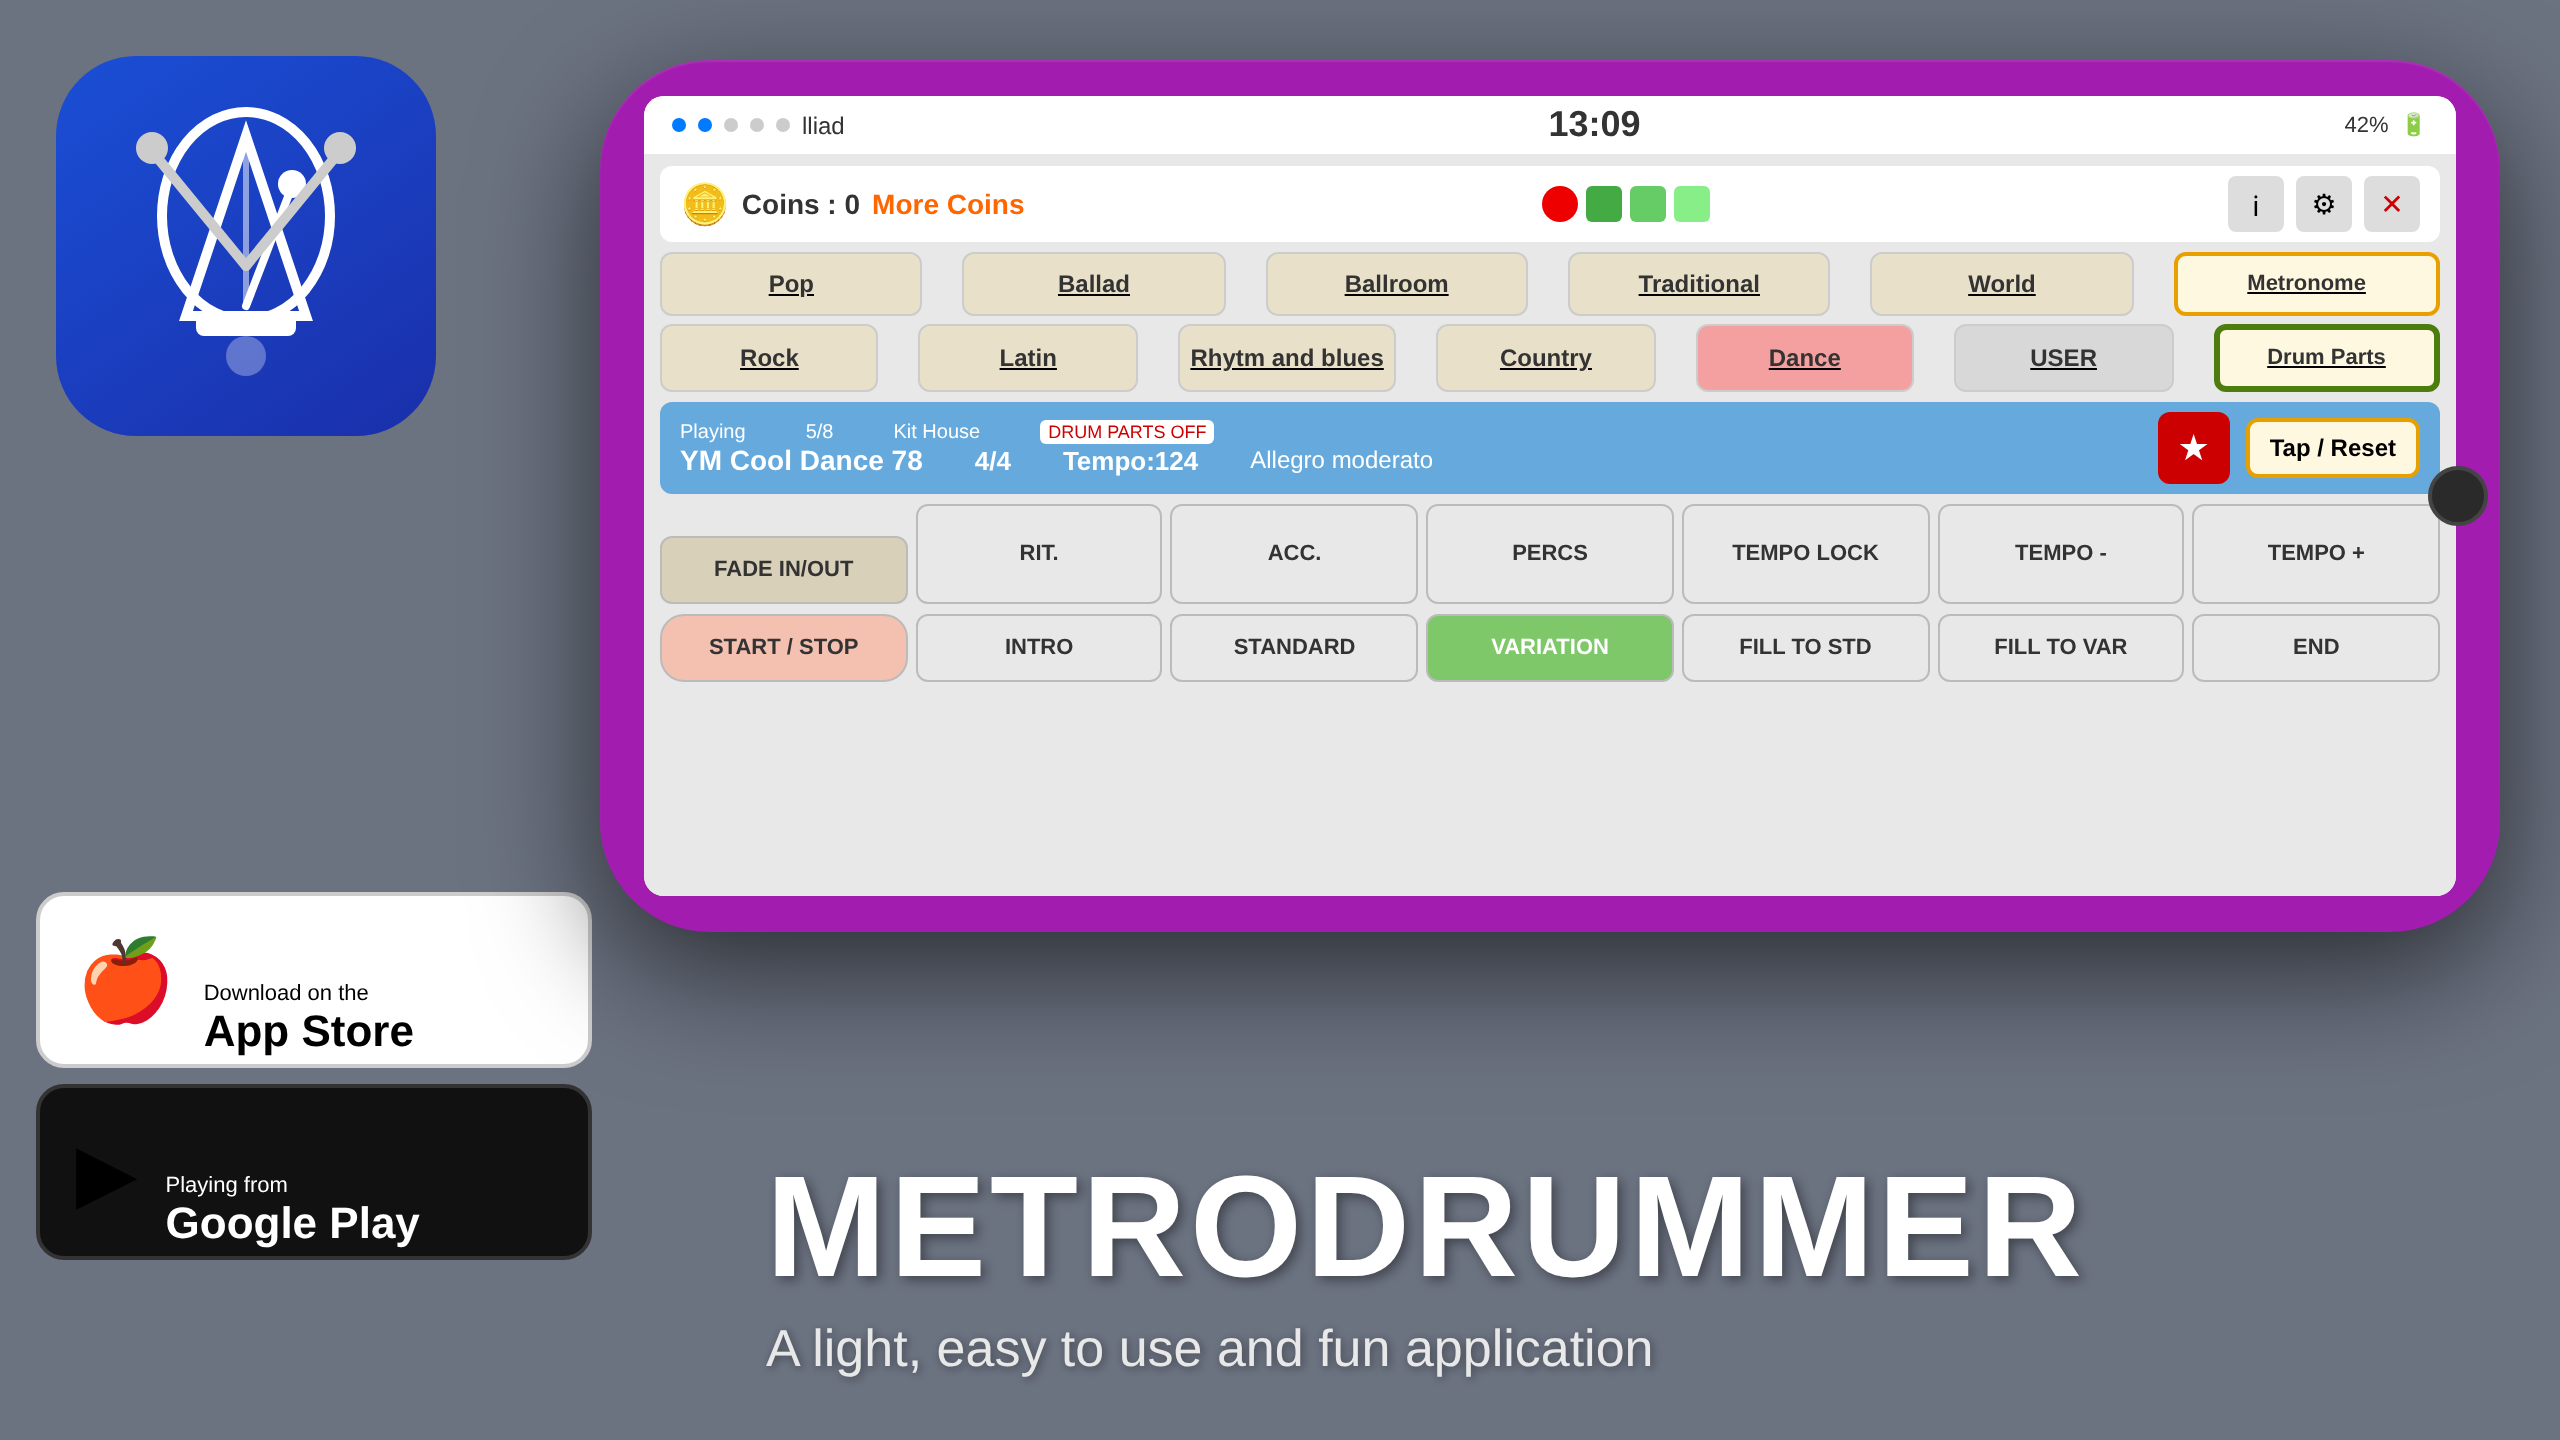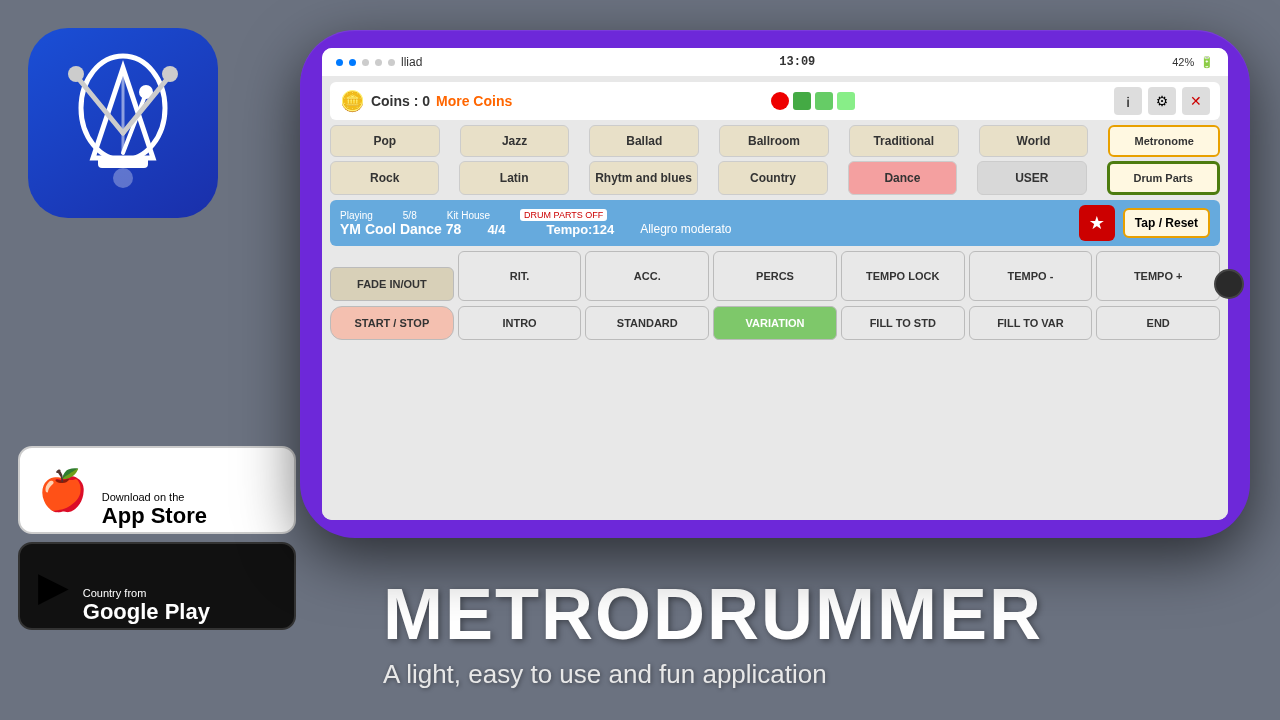--- a/index.html
+++ b/index.html
@@ -100,22 +100,22 @@
       margin-top: 4px;
       text-shadow: 1px 1px 4px rgba(0,0,0,0.4);
     }
 
     
     .phone-frame {
       position: absolute;
       top: 30px;
       left: 300px;
       width: 950px;
-      height: 508px;
-      background: #6d28d9;
+      height: 436px;
+      background: #a21caf;
       border-radius: 55px;
       padding: 18px 22px;
       box-shadow: 0 20px 60px rgba(0,0,0,0.6), inset 0 1px 1px rgba(255,255,255,0.1);
     }
     .phone-screen {
       background: #f0f0f0;
       border-radius: 10px;
       height: 100%;
       overflow: hidden;
       display: flex;
@@ -130,21 +130,21 @@
       justify-content: space-between;
       padding: 4px 14px;
       font-size: 12px;
       color: #333;
       min-height: 28px;
     }
     .status-left { display: flex; align-items: center; gap: 6px; }
     .status-dot { width: 7px; height: 7px; border-radius: 50%; background: #ccc; }
     .status-dot.filled { background: #007aff; }
     .carrier { font-size: 12px; font-weight: 500; }
-    .status-center { font-size: 12px; font-weight: 600; font-family: Liberation Mono, monospace; }
+    .status-center { font-size: 18px; font-weight: 600; }
     .status-right { display: flex; align-items: center; gap: 6px; font-size: 11px; }
 
     
     .app-content {
       flex: 1;
       background: #e8e8e8;
       display: flex;
       flex-direction: column;
       padding: 6px 8px;
       gap: 5px;
@@ -183,20 +183,21 @@
 
     
     .genre-rows {
       display: flex;
       flex-direction: column;
       gap: 4px;
     }
     .genre-row {
       display: flex;
       gap: 20px;
+      text-decoration: underline;
     }
     .genre-btn {
       flex: 1;
       padding: 8px 4px;
       border: none;
       border-radius: 6px;
       font-size: 12px;
       font-weight: 600;
       cursor: pointer;
       text-align: center;
@@ -226,21 +227,21 @@
       align-items: center;
       justify-content: space-between;
       gap: 8px;
     }
     .playing-info { flex: 1; }
     .playing-top { font-size: 10px; color: #fff; display: flex; gap: 30px; align-items: center; }
     .drum-off { font-size: 9px; background: #fff; color: #c00; padding: 1px 4px; border-radius: 3px; }
     .playing-main { display: flex; gap: 26px; align-items: center; }
     .song-name { font-size: 14px; font-weight: 700; color: #fff; }
     .time-sig { font-size: 13px; font-weight: 700; color: #fff; }
-    .tempo-txt { font-size: 13px; font-weight: 700; color: #fff; margin-left: 15px; }
+    .tempo-txt { font-size: 13px; font-weight: 700; color: #fff; }
     .allegro { font-size: 12px; color: #fff; }
     .star-btn {
       background: #cc0000;
       border: none;
       border-radius: 6px;
       width: 36px;
       height: 36px;
       display: flex;
       align-items: center;
       justify-content: center;
@@ -322,21 +323,21 @@
   <div class="store-badge apple">
     <div class="badge-icon">🍎</div>
     <div class="badge-text">
       <span class="small">Download on the</span>
       <span class="large">App Store</span>
     </div>
   </div>
   <div class="store-badge google">
     <div class="badge-icon">▶</div>
     <div class="badge-text">
-      <span class="small">Country from</span>
+      <span class="small">Playing from</span>
       <span class="large">Google Play</span>
     </div>
   </div>
 </div>
 
 <div class="app-title-area">
   <div class="app-title">METRODRUMMER</div>
   <div class="app-subtitle">A light, easy to use and fun application</div>
 </div>
 
@@ -376,21 +377,20 @@
         <div class="top-icons">
           <div class="icon-btn">ℹ</div>
           <div class="icon-btn gear">⚙</div>
           <div class="icon-btn close-btn">✕</div>
         </div>
       </div>
 
       <div class="genre-rows">
         <div class="genre-row">
           <button class="genre-btn">Pop</button>
-          <button class="genre-btn">Jazz</button>
           <button class="genre-btn">Ballad</button>
           <button class="genre-btn">Ballroom</button>
           <button class="genre-btn">Traditional</button>
           <button class="genre-btn">World</button>
           <button class="genre-btn metronome-btn">Metronome</button>
         </div>
         <div class="genre-row">
           <button class="genre-btn">Rock</button>
           <button class="genre-btn">Latin</button>
           <button class="genre-btn">Rhytm and blues</button>

